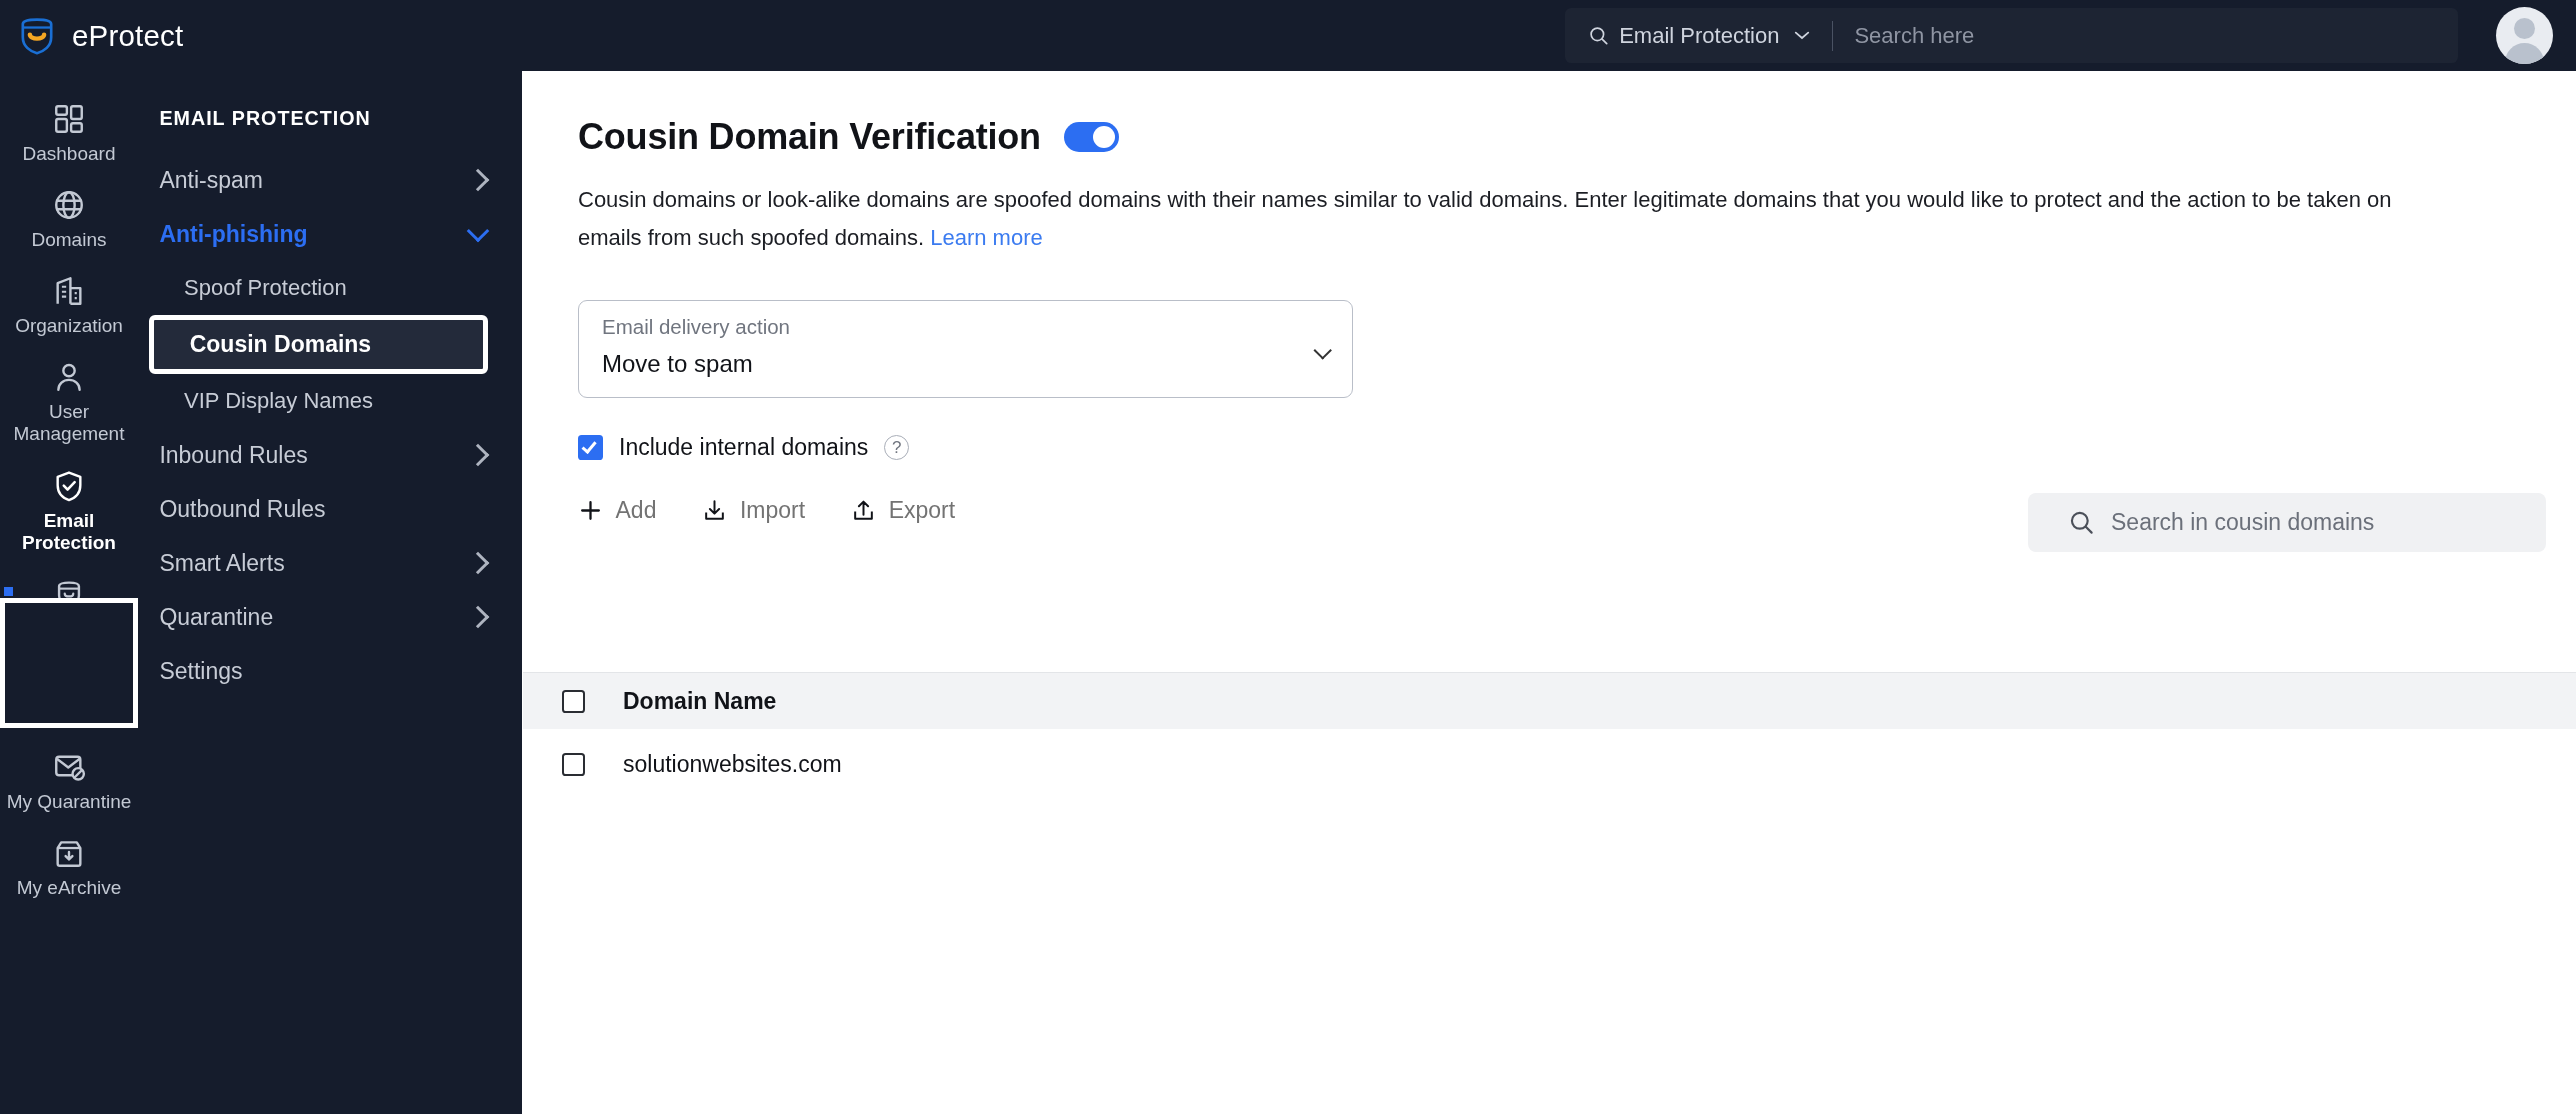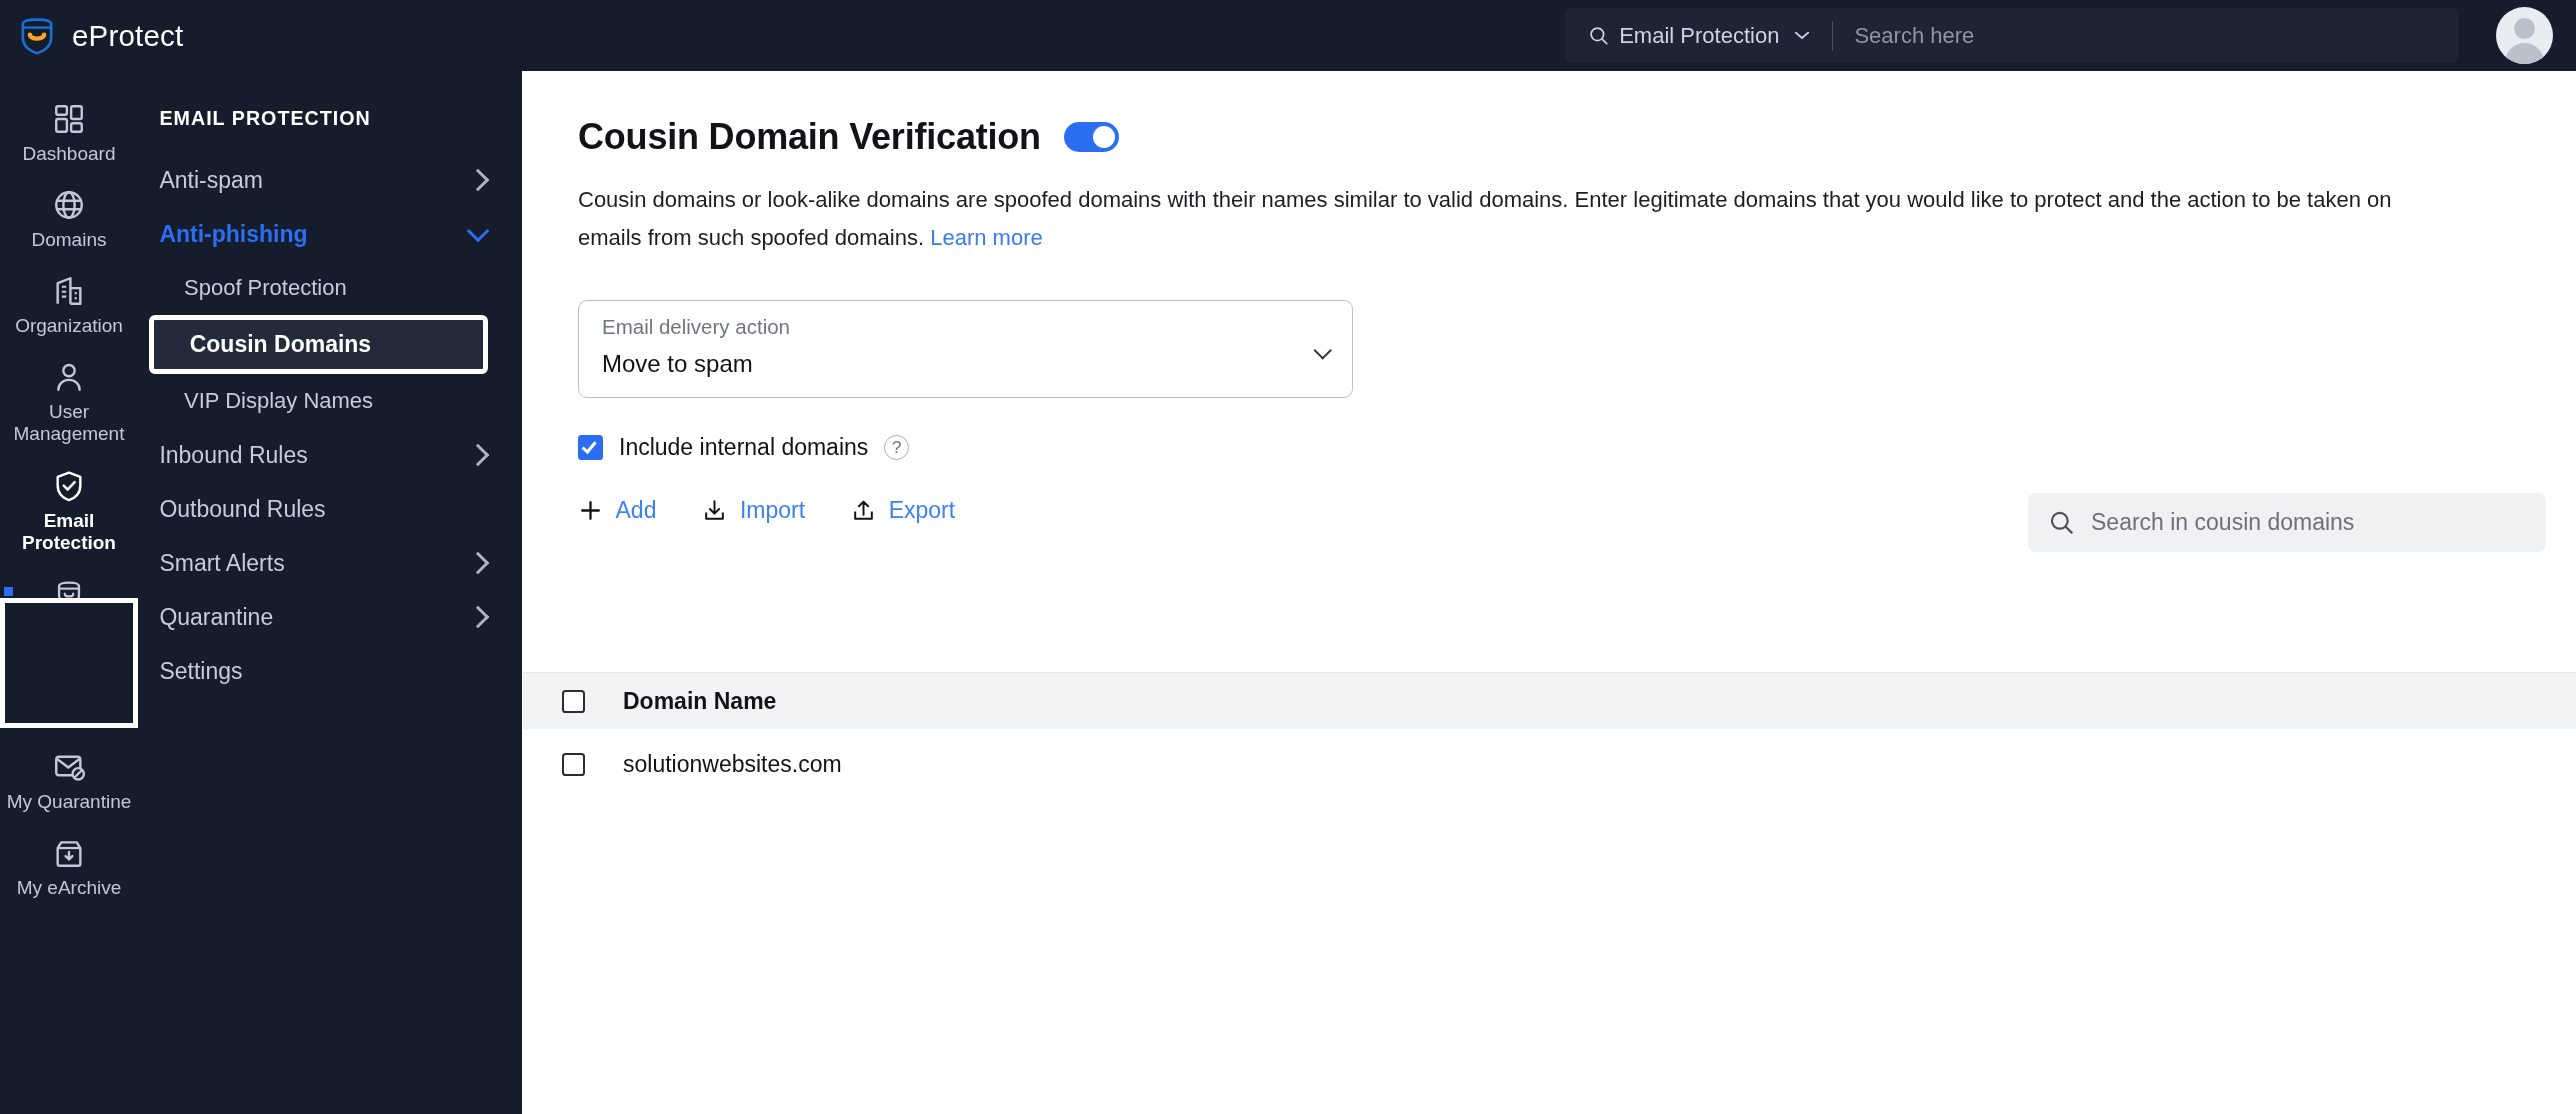--- a/index.html
+++ b/index.html
@@ -102,27 +102,27 @@
 
   .chk-row { display: flex; align-items: center; gap: 16px; margin: 36px 0 12px 55px; }
   .chkbox { width: 25px; height: 25px; border-radius: 3.6px; background: #2c6ef2; position: relative; cursor: pointer; }
   .chkbox .tick { position: absolute; left: 7.1px; top: 3.6px; width: 8px; height: 14.3px;
     border-right: 3.1px solid #fff; border-bottom: 3.1px solid #fff; transform: rotate(40deg); }
   .chk-label { font-size: 23px; color: #111318; }
   .help { width: 25px; height: 25px; border-radius: 50%; border: 1.8px solid #a9aeb8; color: #70757f;
     font-size: 17px; display: flex; align-items: center; justify-content: center; cursor: pointer; }
 
   .toolbar { display: flex; align-items: center; gap: 46px; margin: 36px 0 0 55px; }
-  .tb-btn { display: flex; align-items: center; gap: 12.5px; font-size: 23px; color: #3b82f6; cursor: pointer; }
+  .tb-btn { display: flex; align-items: center; gap: 12.5px; font-size: 23px; color: #737373; cursor: pointer; }
   .tb-btn svg { width: 25px; height: 25px; display: block; }
 
   .table-search {
     position: absolute; left: 2028px; top: 493px; width: 518px; height: 59px;
     background: #f0f1f3; border-radius: 8px; display: flex; align-items: center; gap: 16px;
-    padding: 0 20px; cursor: text;
+    padding: 0 40px; cursor: text;
   }
   .table-search .ph { font-size: 23px; color: #6b707a; }
 
   .table { position: absolute; left: 523px; top: 672px; width: 2053px; }
   .thead { background: #f2f3f5; height: 57px; display: flex; align-items: center; border-top: 0.9px solid #e3e5e8; }
   .trow { height: 71px; display: flex; align-items: center; background: #fff; }
   .cell-chk { width: 100px; display: flex; justify-content: flex-end; padding-right: 38px; }
   .box-out { width: 23px; height: 23px; border: 2.2px solid #2a2d33; border-radius: 3.6px; background: #fff; cursor: pointer; }
   .th-text { font-size: 23px; font-weight: 700; color: #111318; }
   .td-text { font-size: 23px; color: #111318; }

